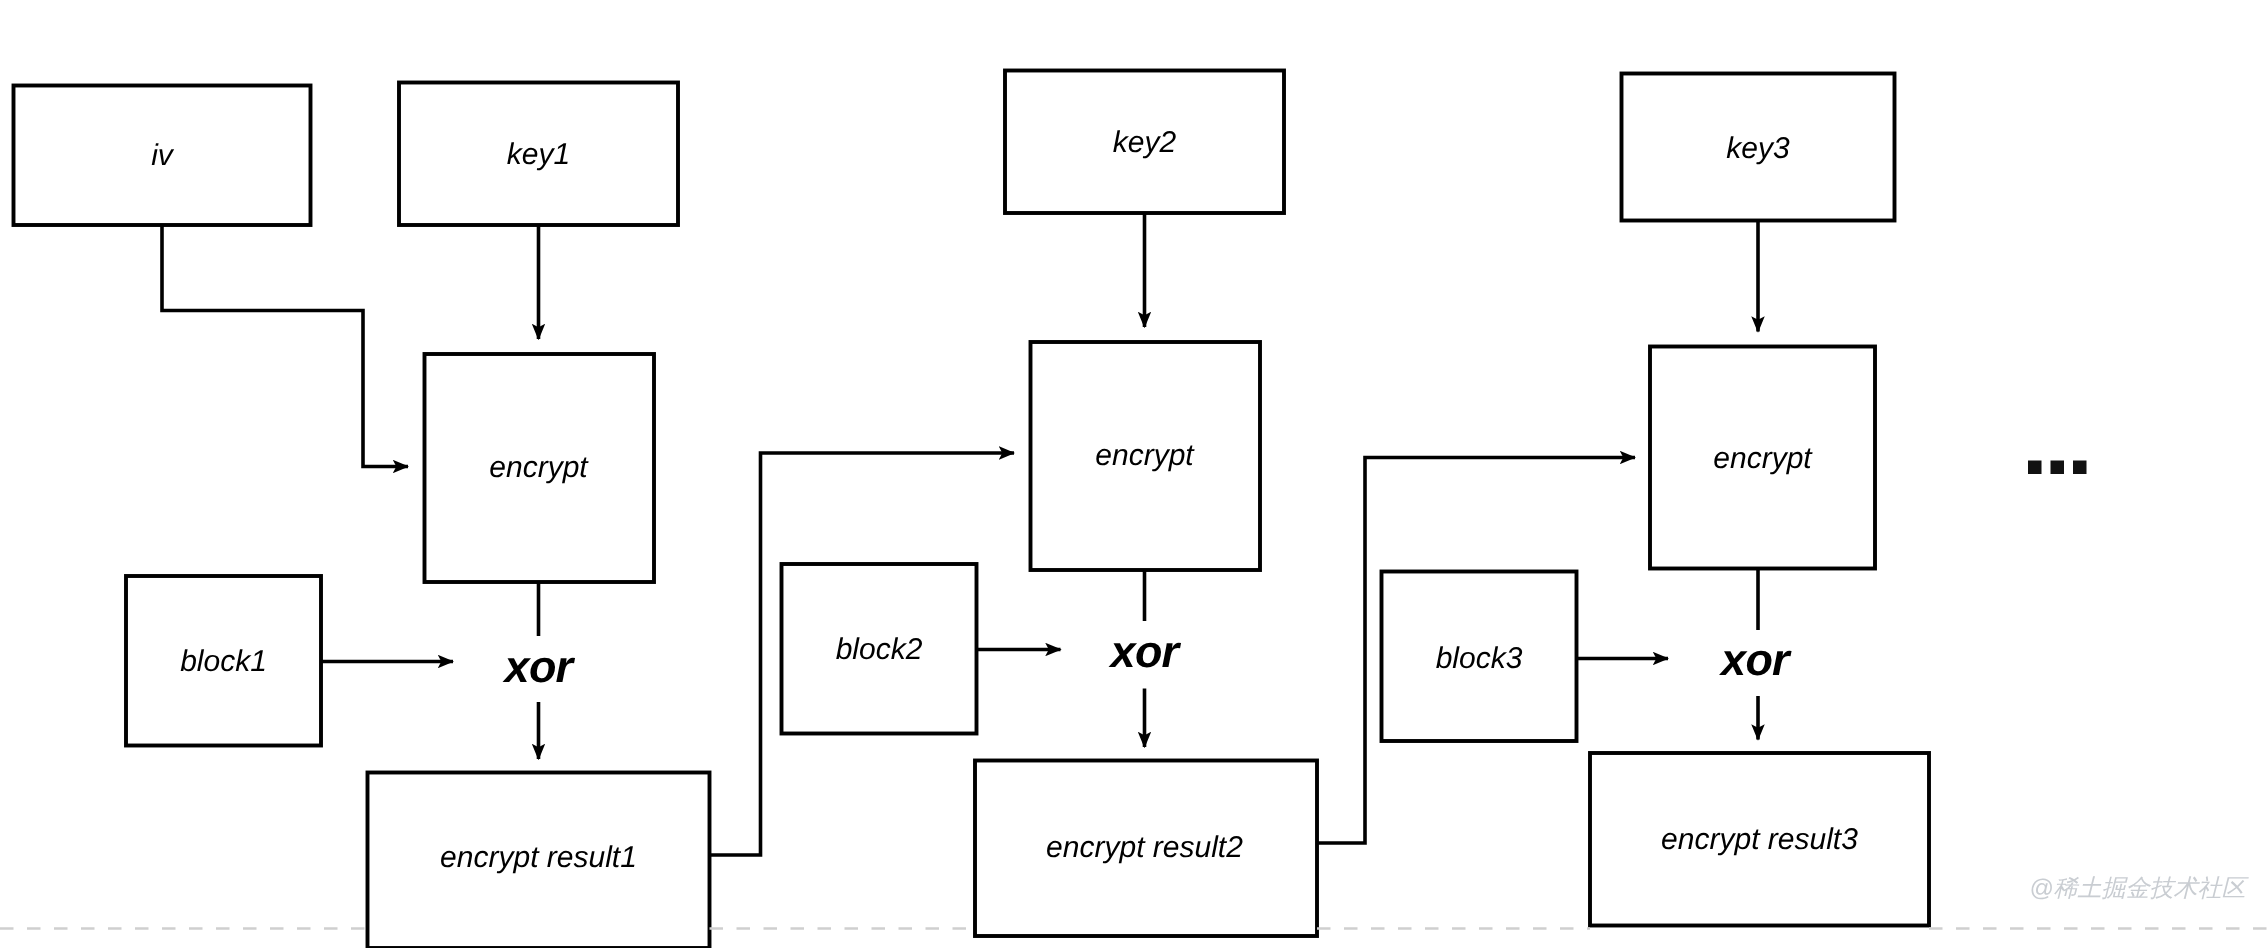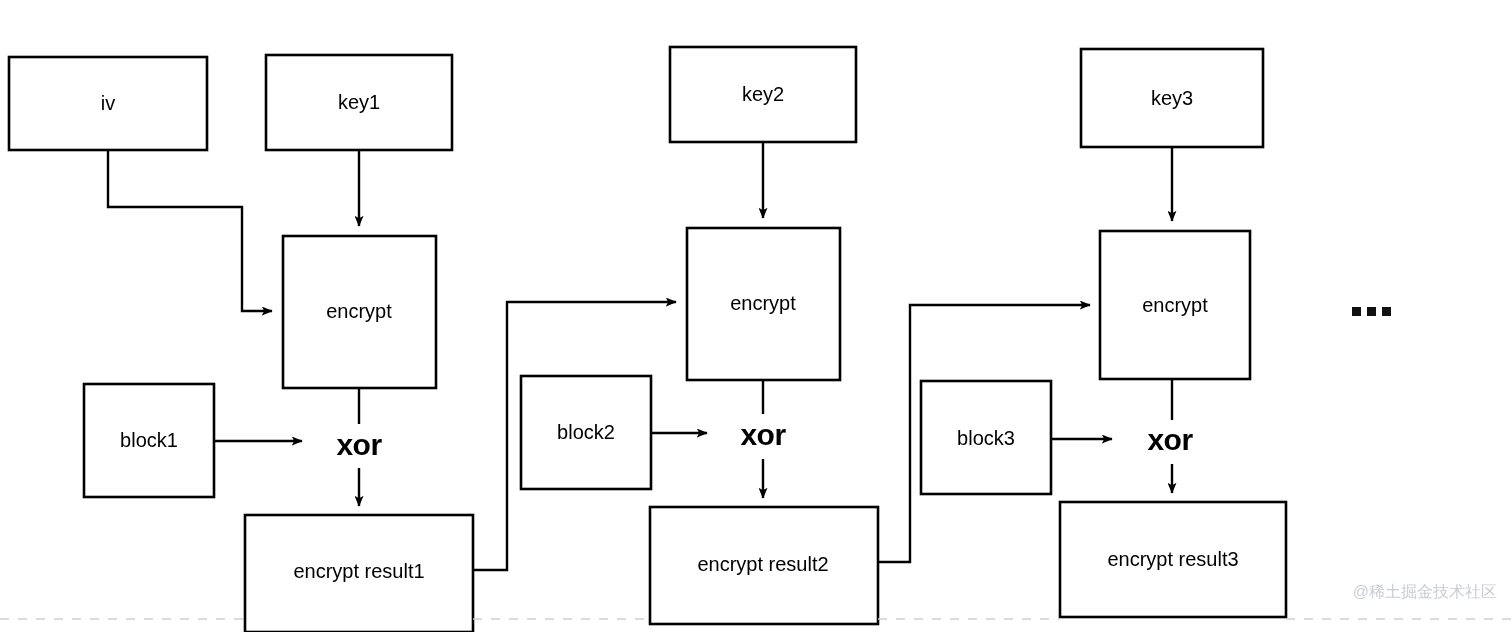--- a/index.html
+++ b/index.html
@@ -9,20 +9,21 @@
   }
   body {
     font-family: "Liberation Sans", sans-serif;
   }
   #canvas {
     position: relative;
     width: 1512px;
     height: 632px;
     background: #ffffff;
     overflow: hidden;
+    font-style: italic;
   }
   svg#diagram {
     position: absolute;
     top: 0;
     left: 0;
     width: 1512px;
     height: 632px;
     display: block;
   }
   .node-rect {

